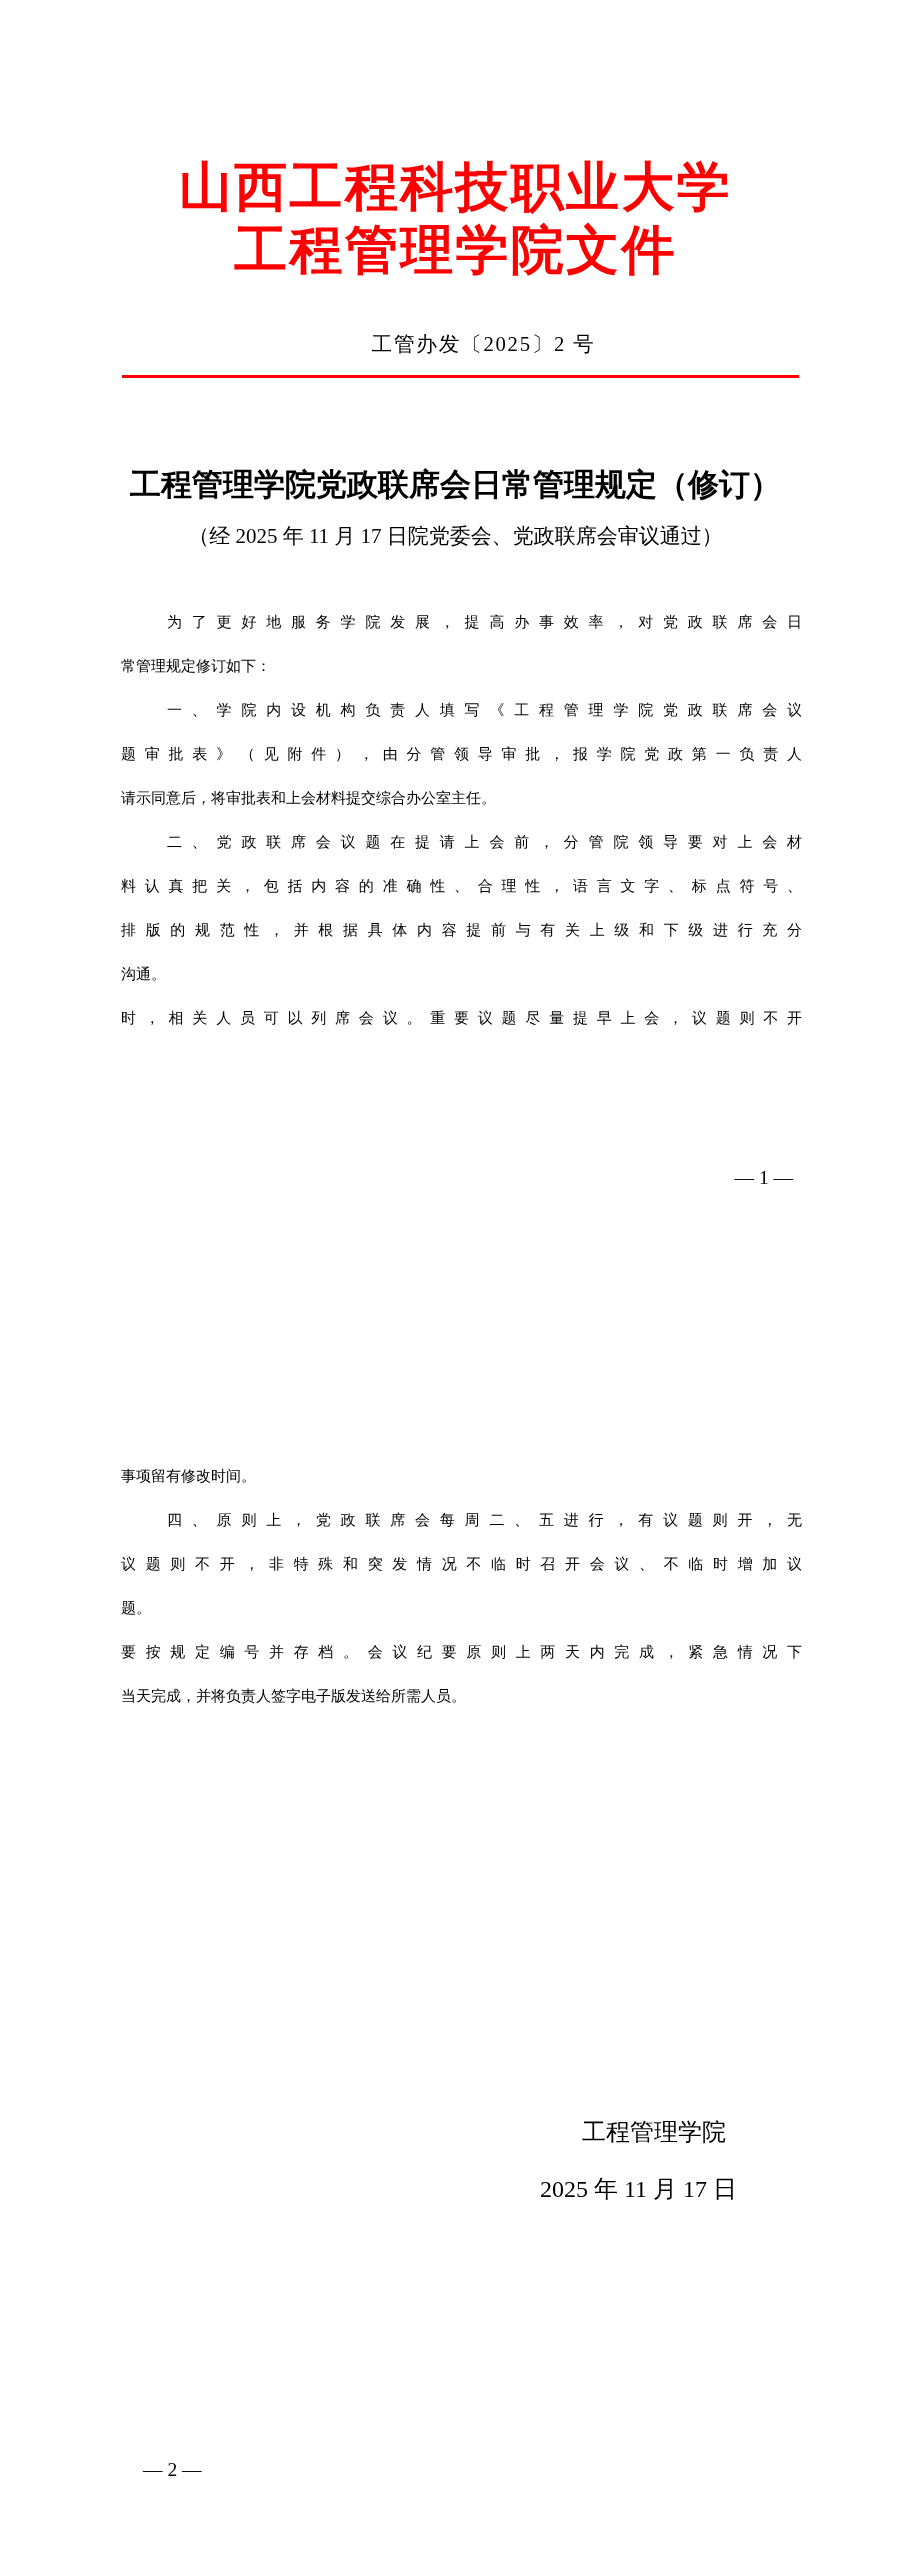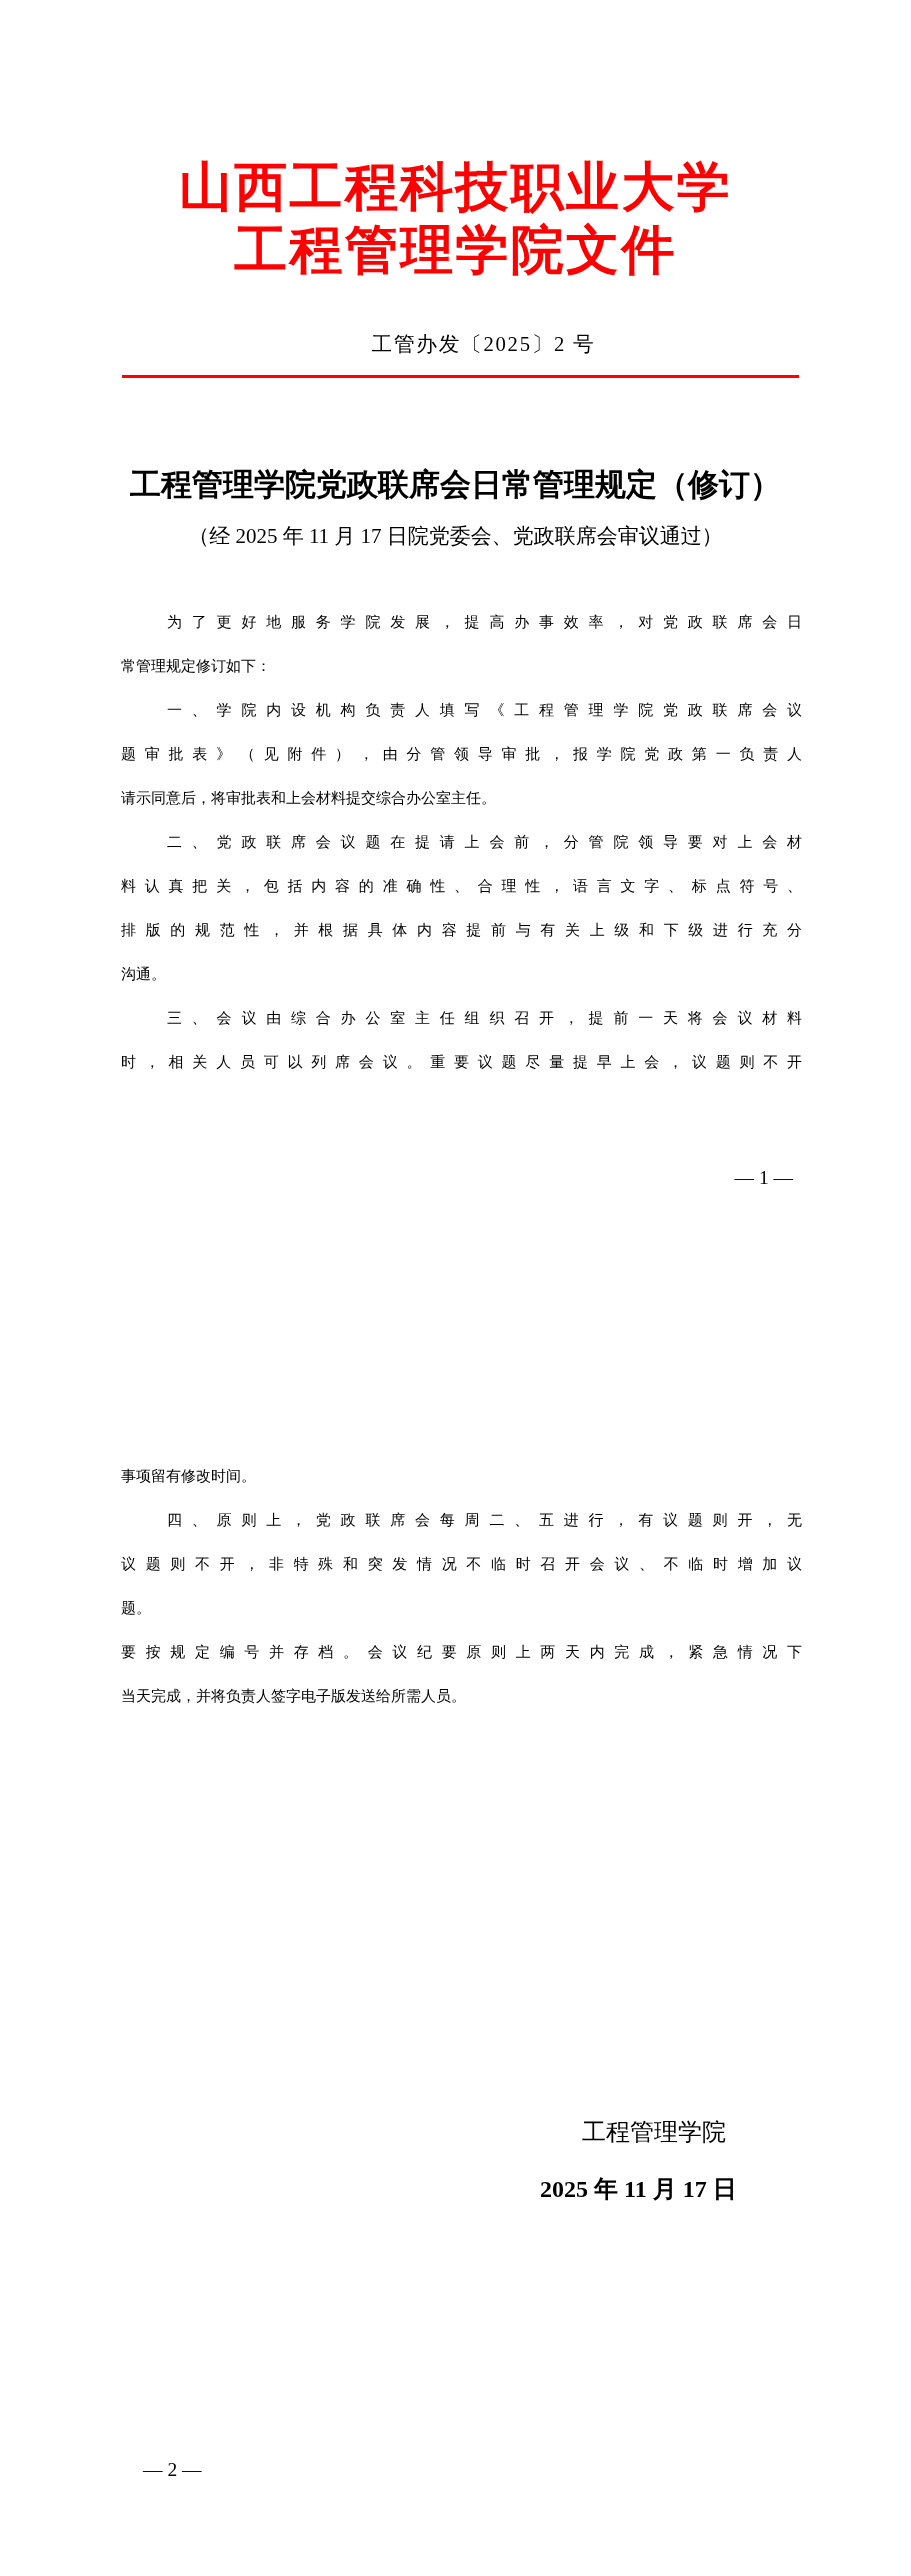--- a/index.html
+++ b/index.html
@@ -54,21 +54,21 @@
   .line.fill{text-align:justify;text-align-last:justify;}
   .page-num{
     position:absolute;font-size:19.5px;line-height:23px;white-space:nowrap;
   }
   .page-num-1{top:1166px;left:121px;width:672px;text-align:right;}
   .page-num-2{top:1170px;left:143px;}
   .sig{
     position:absolute;font-size:24px;line-height:29px;white-space:nowrap;
   }
   .sig-name{top:830px;left:582px;}
-  .sig-date{top:887px;left:540px;font-weight:bold;}
+  .sig-date{top:887px;left:540px;}
 </style>
 </head>
 <body>
 
 <div class="doc">
 
   <div class="page page-1">
     <div class="org-title">
       <div>山西工程科技职业大学</div>
       <div>工程管理学院文件</div>
@@ -84,21 +84,20 @@
     <div class="body-block body-1">
         <div class="line indent fill">为了更好地服务学院发展，提高办事效率，对党政联席会日</div>
         <div class="line">常管理规定修订如下：</div>
         <div class="line indent fill">一、学院内设机构负责人填写《工程管理学院党政联席会议</div>
         <div class="line fill">题审批表》（见附件），由分管领导审批，报学院党政第一负责人</div>
         <div class="line">请示同意后，将审批表和上会材料提交综合办公室主任。</div>
         <div class="line indent fill">二、党政联席会议题在提请上会前，分管院领导要对上会材</div>
         <div class="line fill">料认真把关，包括内容的准确性、合理性，语言文字、标点符号、</div>
         <div class="line fill">排版的规范性，并根据具体内容提前与有关上级和下级进行充分</div>
         <div class="line">沟通。</div>
-        <div class="line indent fill">三、会议由综合办公室主任组织召开，提前一天将会议材料</div>
         <div class="line fill">时，相关人员可以列席会议。重要议题尽量提早上会，议题则不开</div>
       </div>
 
     <div class="page-num page-num-1">— 1 —</div>
   </div>
 
   <div class="page page-2">
     <div class="body-block body-2">
         <div class="line">事项留有修改时间。</div>
         <div class="line indent fill">四、原则上，党政联席会每周二、五进行，有议题则开，无</div>

